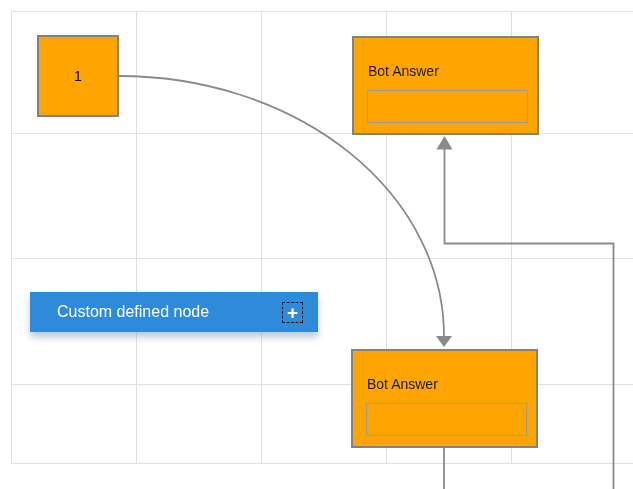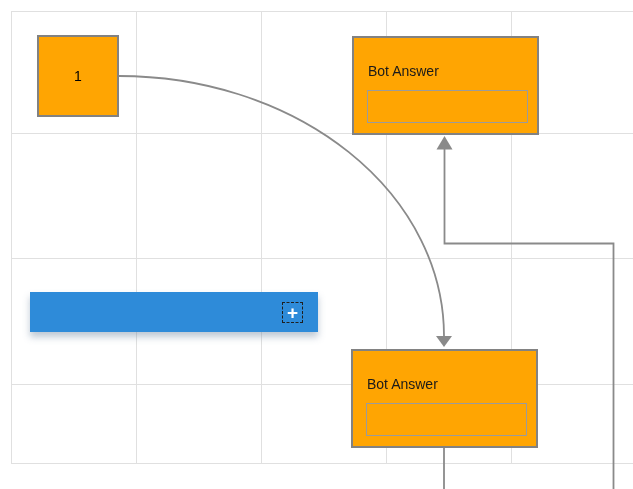--- a/index.html
+++ b/index.html
@@ -112,18 +112,19 @@
     <div class="bot-label">Bot Answer</div>
     <div class="bot-input"></div>
   </div>
 
   <div class="node node-bot node-bot-bottom">
     <div class="bot-label">Bot Answer</div>
     <div class="bot-input"></div>
   </div>
 
   <div class="node node-custom">
+    <span class="custom-label">Custom defined node</span>
     <div class="plus-box">
       <span>+</span>
     </div>
   </div>
 
 </div>
 
 </body></html>

